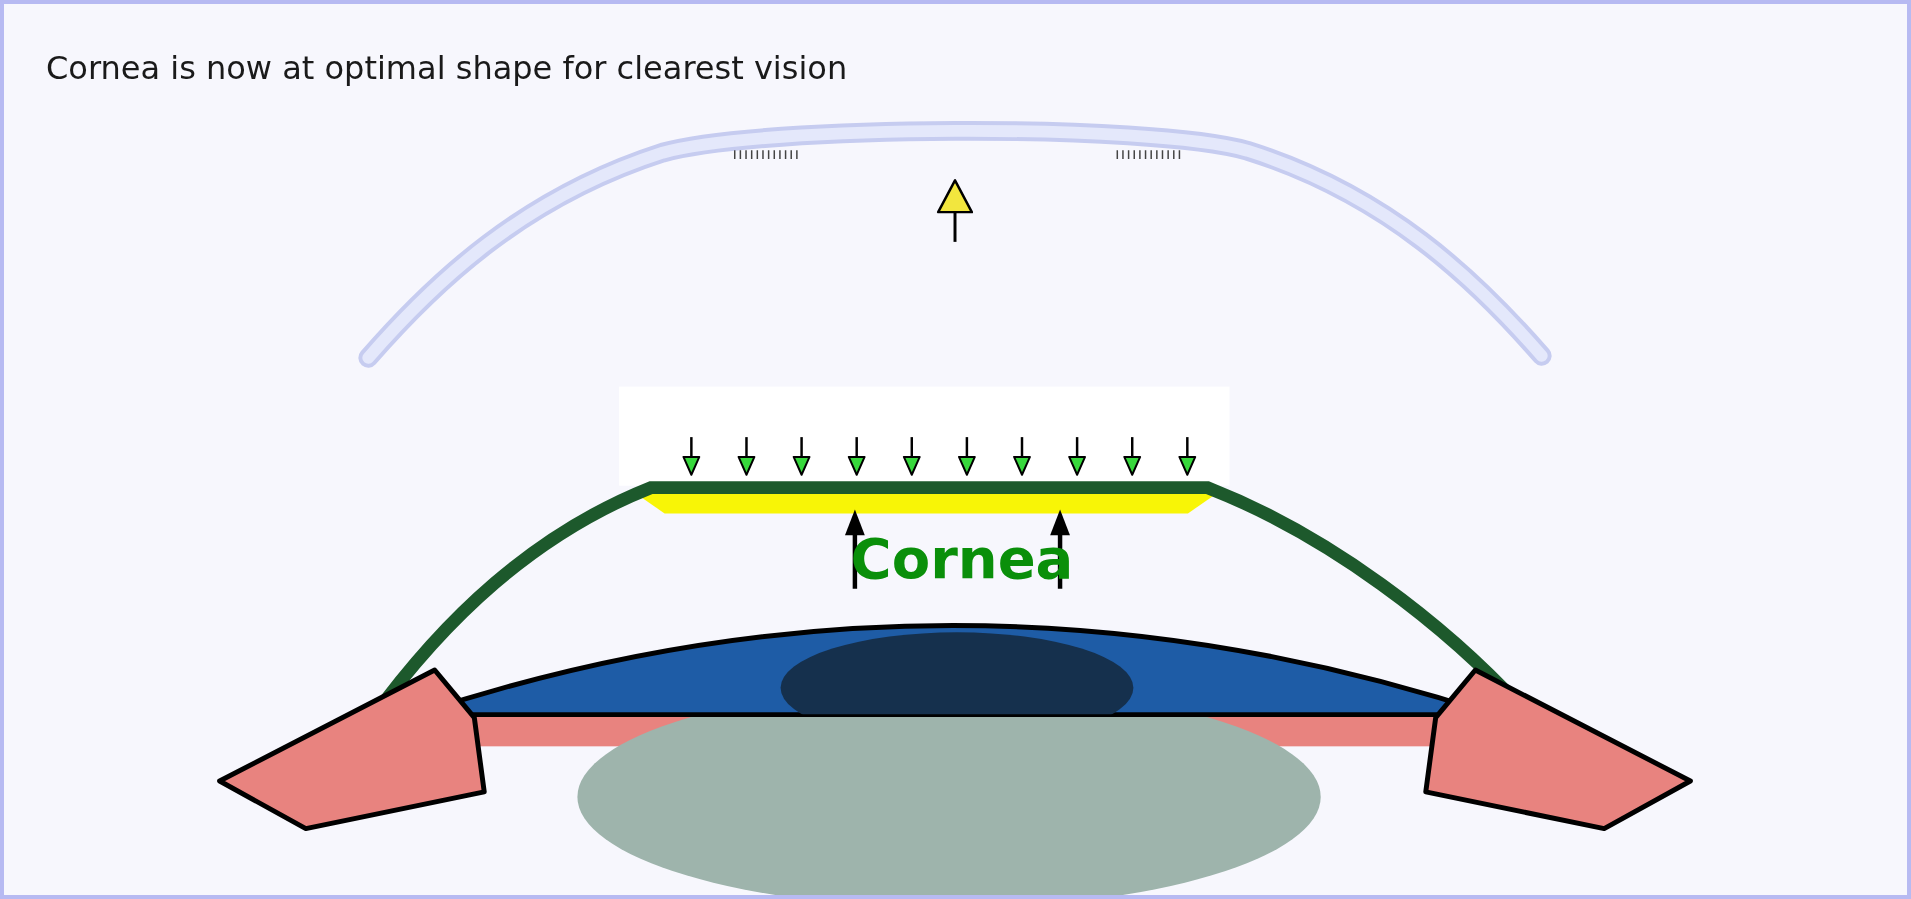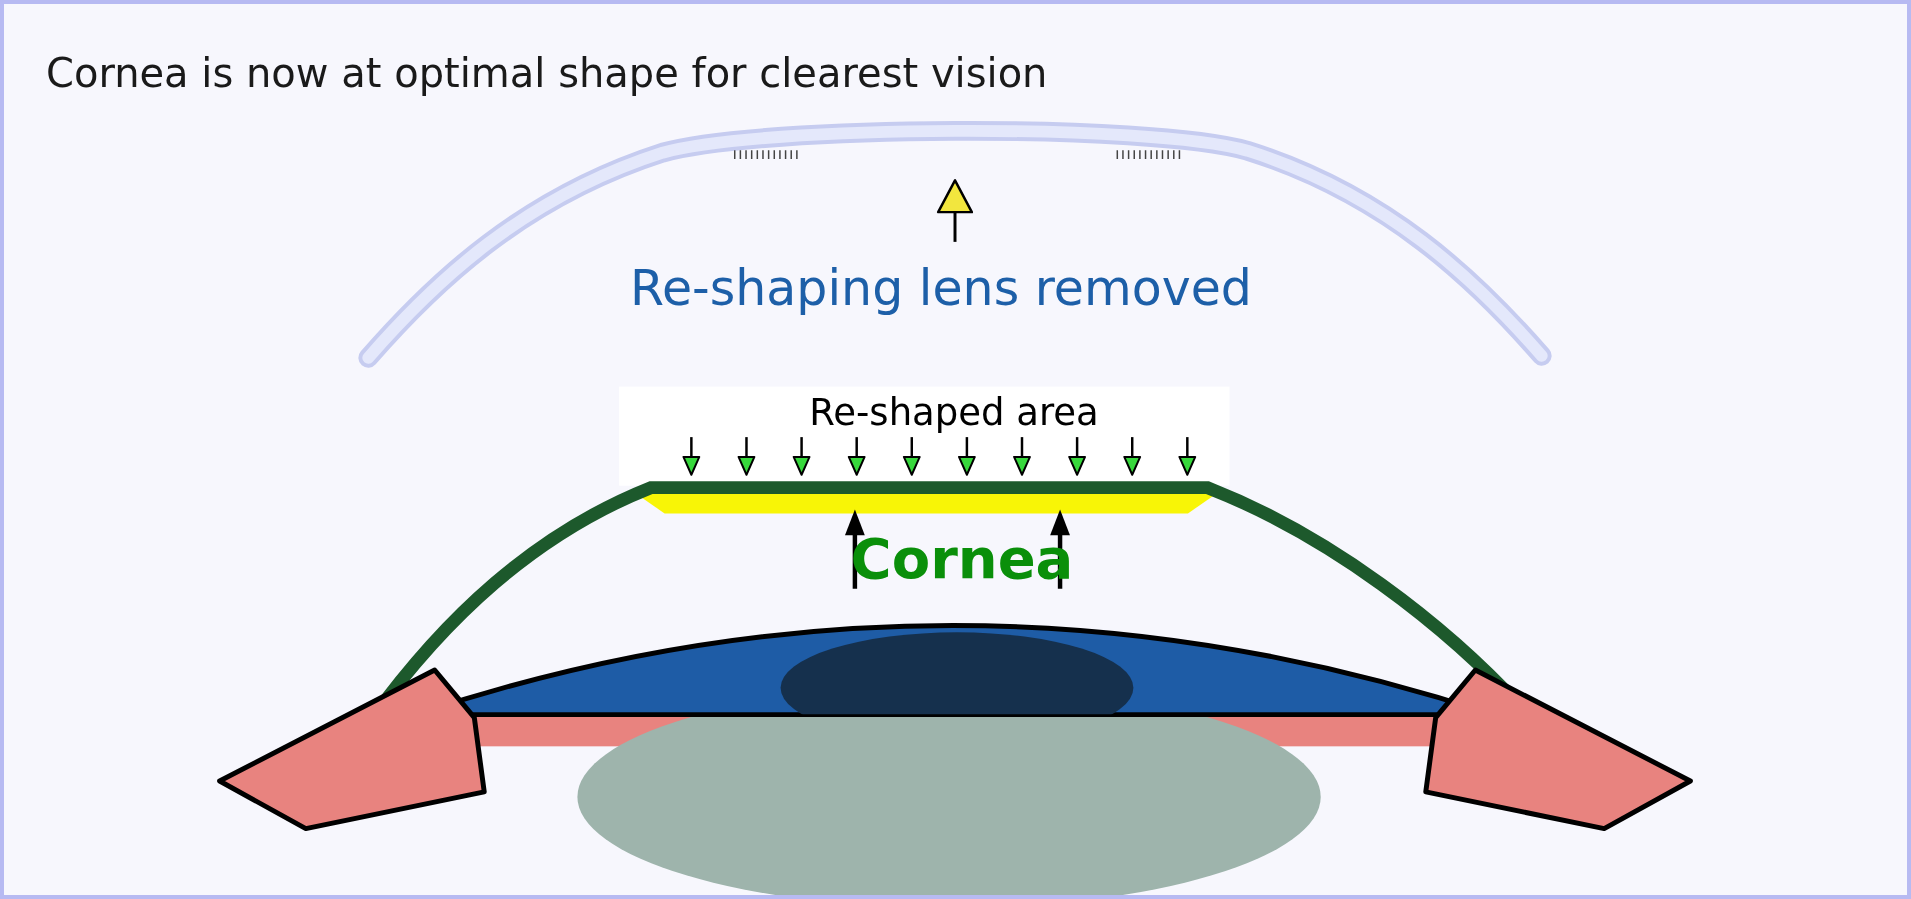--- a/index.html
+++ b/index.html
@@ -10,21 +10,21 @@
     background:var(--c-background,#f7f7fd);
     border:4px solid var(--c-frame_border,#b7baf2);
     overflow:hidden;
     font-family:"DejaVu Sans", sans-serif;
   }
   #diagram-svg{position:absolute;left:0;top:0;width:100%;height:100%;}
 
   .txt{position:absolute;white-space:nowrap;line-height:1.1;}
   .heading{
     left:42px;top:47px;
-    font-size:40px;color:var(--c-heading_text,#1a1a1a);
+    font-size:32px;color:var(--c-heading_text,#1a1a1a);
   }
   .lens-removed-label{
     left:937px;top:258px;transform:translateX(-50%);
     font-size:49px;color:var(--c-lens_removed_text,#1d5fa8);
   }
   .reshaped-area-label{
     left:950px;top:389px;transform:translateX(-50%);
     font-size:37px;color:var(--c-reshaped_area_text,#000);
   }
   .cornea-label{
@@ -112,17 +112,15 @@
         <use href="#down-arrow" transform="translate(911.4, 437)"></use>
         <use href="#down-arrow" transform="translate(967, 437)"></use>
         <use href="#down-arrow" transform="translate(1022.6, 437)"></use>
         <use href="#down-arrow" transform="translate(1078.2, 437)"></use>
         <use href="#down-arrow" transform="translate(1133.8, 437)"></use>
         <use href="#down-arrow" transform="translate(1189.4, 437)"></use>
       </g>
   </svg>
 
   <div class="txt heading">Cornea is now at optimal shape for clearest vision</div>
-  <div class="txt lens-removed-label">Re-shaping lens removed</div>
-  <div class="txt reshaped-area-label">Re-shaped area</div>
   <div class="txt cornea-label">Cornea</div>
 
 </div>
 
 </body></html>

